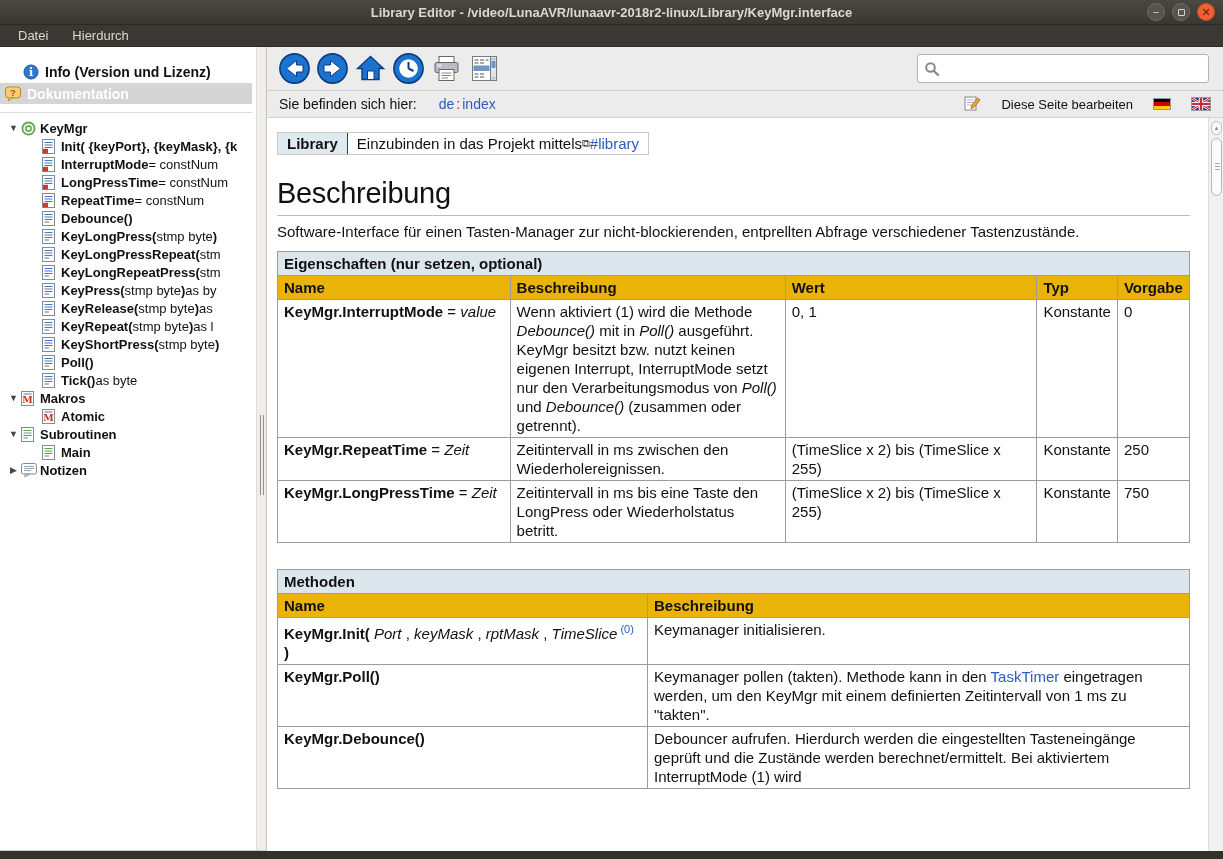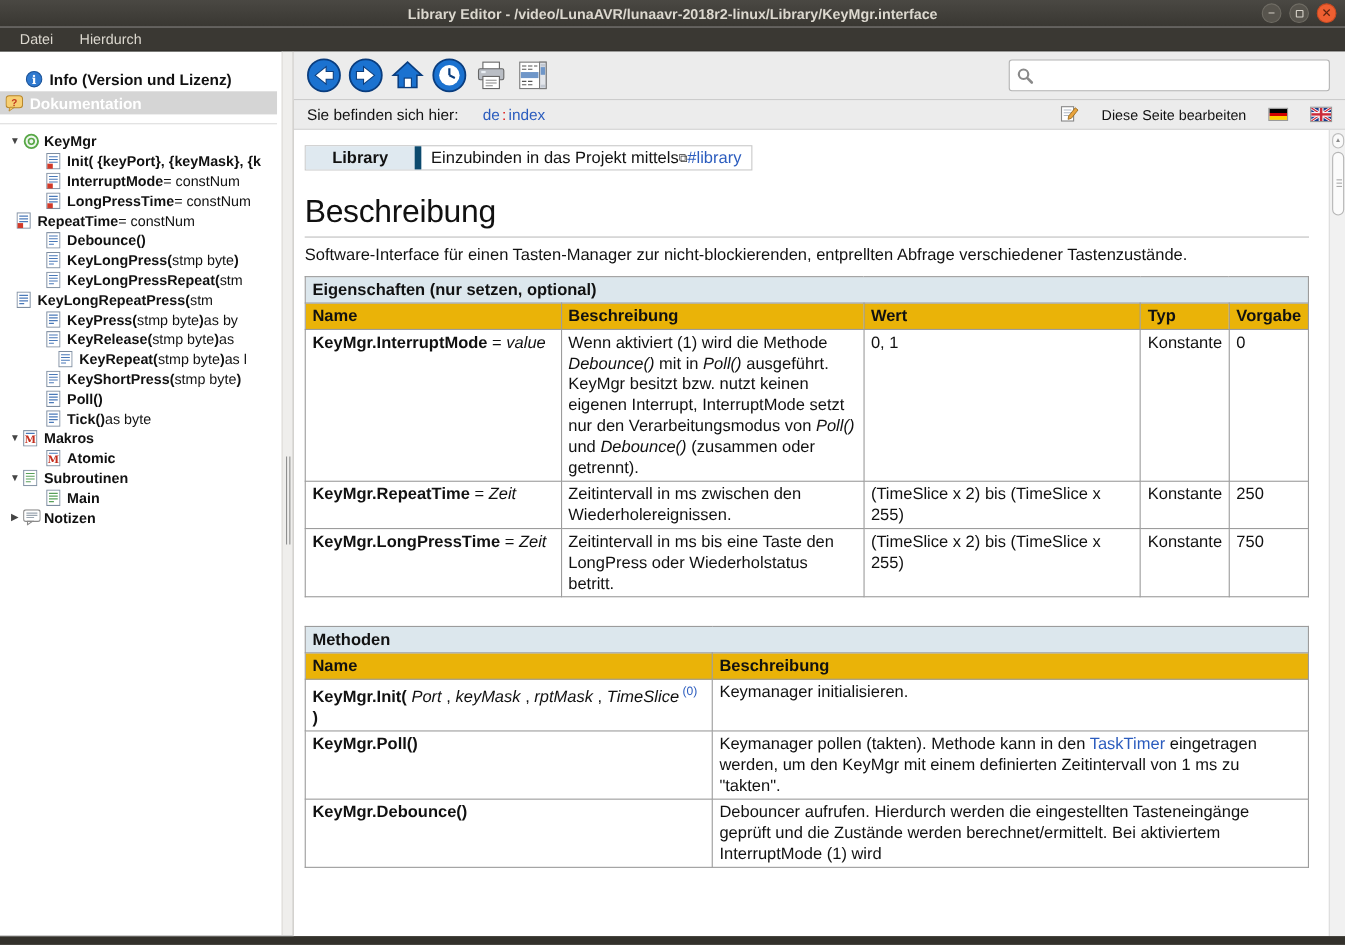--- a/index.html
+++ b/index.html
@@ -55,21 +55,21 @@
   .bc-colon { color:#e01010; }
   .bc-right { margin-left:auto; display:flex; align-items:center; gap:20px; font-size:13px; }
   .flag { display:inline-flex; border:1px solid #9a9a9a; }
   .flag-de { width:18px; height:12px; background:linear-gradient(#000 0 33%, #d00000 33% 66%, #ffce00 66%); }
 
   
   .page-wrap { height:733px; position:relative; overflow:hidden; }
   .page { position:absolute; top:0; left:0; right:15px; padding:14px 18px 0 10px; color:#111; }
   h1.pagetitle { font-size:34px; font-weight:400; color:#141414; margin:2px 0 10px 0; letter-spacing:-0.5px; }
   .libbox { display:inline-flex; border:1px solid #c9c9c9; font-size:15px; margin-bottom:8px; }
-  .libbox .lb-label { background:#dfe9f0; font-weight:bold; padding:2px 24px; border-right:6px solid #0c4a6e; }
+  .libbox .lb-label { background:#dfe9f0; font-weight:bold; padding:2px 9px; border-right:1px solid #0c4a6e; }
   .libbox .lb-text { padding:2px 9px; display:flex; align-items:center; gap:0; }
   .ext { font-size:11px; color:#333; }
   .intro { font-style:italic; font-size:15px; line-height:19px; margin:4px 0 0 2px; }
   h2.sect { font-size:29px; font-weight:400; margin:14px 0 6px 0; padding-bottom:5px; border-bottom:1px solid #bdbdbd; letter-spacing:-0.3px; }
   .para { font-size:15px; line-height:19px; }
 
   table.dw { border-collapse:collapse; table-layout:fixed; font-size:15px; line-height:19px; margin-top:10px; }
   table.dw td, table.dw th { border:1px solid #9c9c9c; padding:2px 6px; vertical-align:top; text-align:left; }
   .tbl-title td { background:#dce7ed; font-weight:bold; }
   .tbl-head th { background:#eab308; font-weight:bold; }
@@ -188,21 +188,21 @@
                     <line x1="2.5" y1="3.5" x2="10.5" y2="3.5"></line>
                     <line x1="2.5" y1="6" x2="10.5" y2="6"></line>
                     <line x1="2.5" y1="8.5" x2="10.5" y2="8.5"></line>
                   </g>
                   <rect x="1" y="9.8" width="5" height="4.6" fill="#d23b2a"></rect>
                 </svg>
               </span>
               <span class="t-b">LongPressTime</span>
               <span class="t-r"> = constNum</span>
             </div>
-            <div class="tree-row" style="">
+            <div class="tree-row" style="padding-left: 27px;">
               <span class="expander"></span>
               <span class="tree-icon">
                 <svg width="13" height="15" viewBox="0 0 13 15">
                   <rect x="0.5" y="0.5" width="12" height="14" fill="#fff" stroke="#7d8da0"></rect>
                   <g stroke="#4a79b8">
                     <line x1="2.5" y1="3.5" x2="10.5" y2="3.5"></line>
                     <line x1="2.5" y1="6" x2="10.5" y2="6"></line>
                     <line x1="2.5" y1="8.5" x2="10.5" y2="8.5"></line>
                   </g>
                   <rect x="1" y="9.8" width="5" height="4.6" fill="#d23b2a"></rect>
@@ -252,21 +252,21 @@
                     <line x1="2.5" y1="3.5" x2="10.5" y2="3.5"></line>
                     <line x1="2.5" y1="6" x2="10.5" y2="6"></line>
                     <line x1="2.5" y1="8.5" x2="10.5" y2="8.5"></line>
                     <line x1="2.5" y1="11" x2="7" y2="11"></line>
                   </g>
                 </svg>
               </span>
               <span class="t-b">KeyLongPressRepeat(</span>
               <span class="t-r"> stm</span>
             </div>
-            <div class="tree-row" style="">
+            <div class="tree-row" style="padding-left: 27px;">
               <span class="expander"></span>
               <span class="tree-icon">
                 <svg width="13" height="15" viewBox="0 0 13 15">
                   <rect x="0.5" y="0.5" width="12" height="14" fill="#fff" stroke="#7d8da0"></rect>
                   <g stroke="#4a79b8">
                     <line x1="2.5" y1="3.5" x2="10.5" y2="3.5"></line>
                     <line x1="2.5" y1="6" x2="10.5" y2="6"></line>
                     <line x1="2.5" y1="8.5" x2="10.5" y2="8.5"></line>
                     <line x1="2.5" y1="11" x2="7" y2="11"></line>
                   </g>
@@ -304,21 +304,21 @@
                     <line x1="2.5" y1="8.5" x2="10.5" y2="8.5"></line>
                     <line x1="2.5" y1="11" x2="7" y2="11"></line>
                   </g>
                 </svg>
               </span>
               <span class="t-b">KeyRelease(</span>
               <span class="t-r"> stmp byte </span>
               <span class="t-b">)</span>
               <span class="t-r"> as</span>
             </div>
-            <div class="tree-row" style="padding-left: 38px;">
+            <div class="tree-row" style="padding-left: 27px;">
               <span class="expander"></span>
               <span class="tree-icon">
                 <svg width="13" height="15" viewBox="0 0 13 15">
                   <rect x="0.5" y="0.5" width="12" height="14" fill="#fff" stroke="#7d8da0"></rect>
                   <g stroke="#4a79b8">
                     <line x1="2.5" y1="3.5" x2="10.5" y2="3.5"></line>
                     <line x1="2.5" y1="6" x2="10.5" y2="6"></line>
                     <line x1="2.5" y1="8.5" x2="10.5" y2="8.5"></line>
                     <line x1="2.5" y1="11" x2="7" y2="11"></line>
                   </g>

